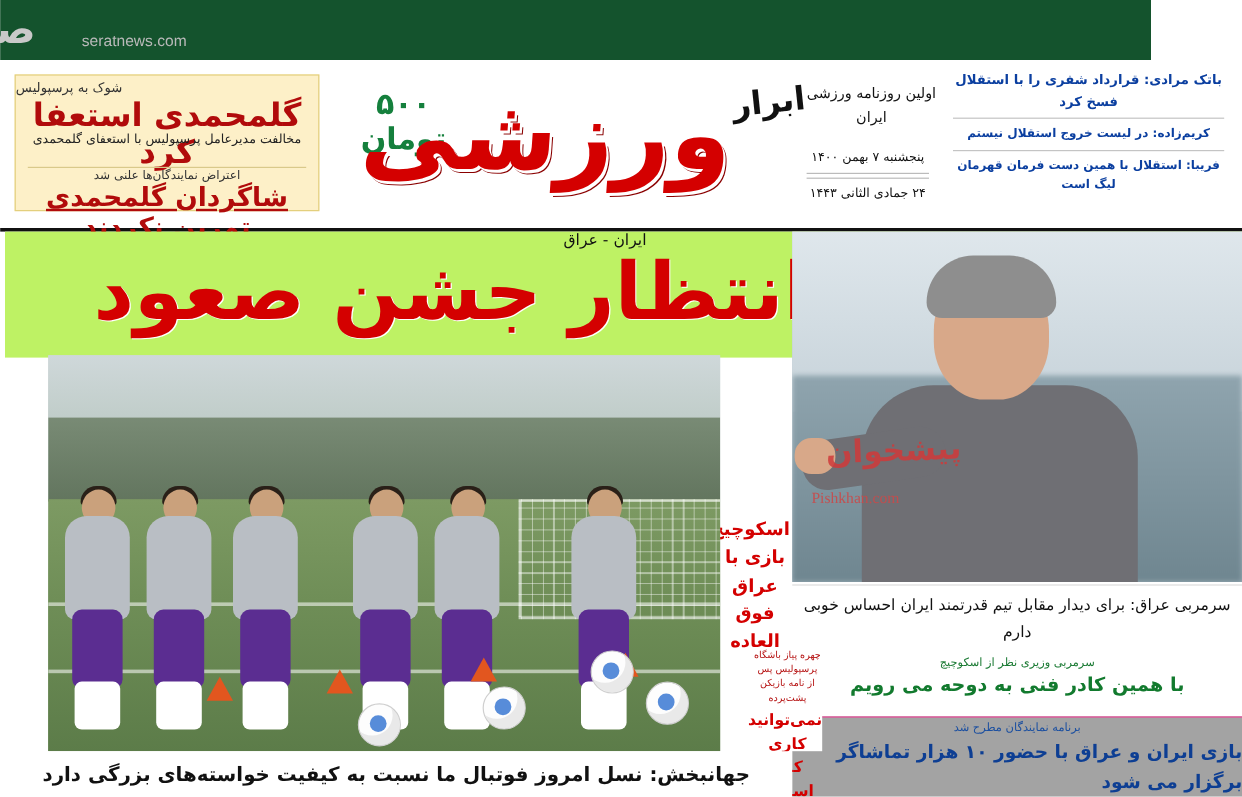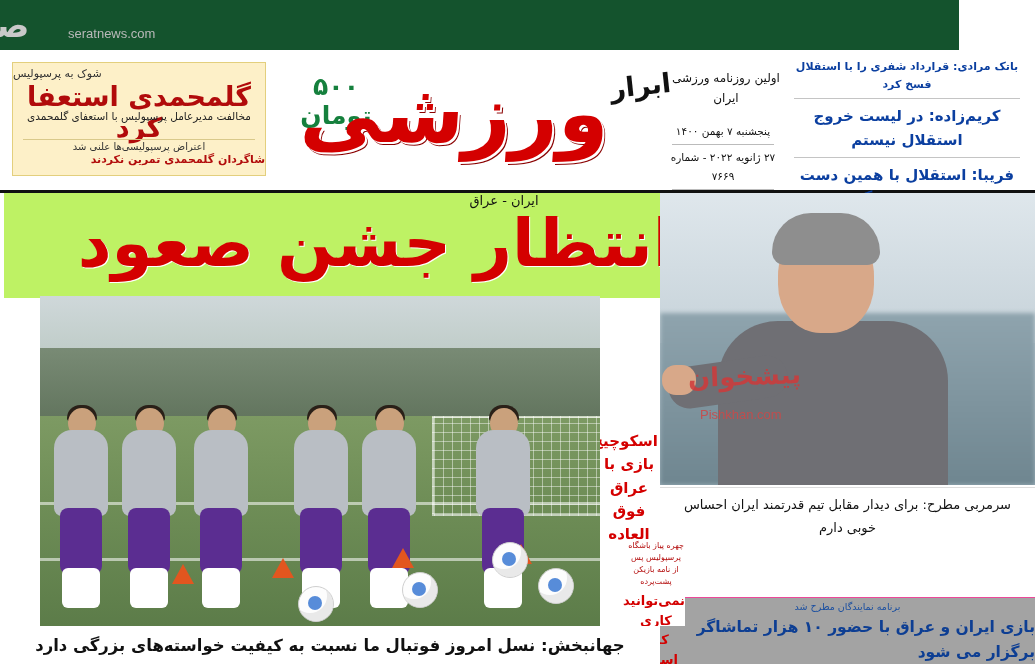--- a/index.html
+++ b/index.html
@@ -99,24 +99,26 @@
     position: absolute;
     top: 78px; left: 6px; right: 6px;
     text-align: center;
     font-size: 10px;
     color: #333;
     direction: rtl;
   }
   .yb-title2 {
     position: absolute;
     top: 90px; left: 0; right: 0;
-    font-size: 11px;
+    text-align: center;
+    font-size: 22px;
     font-weight: bold;
     color: #b10b0b;
     direction: rtl;
+    text-decoration: underline;
   }
 
   .price-box {
     position: absolute;
     top: 16px; left: 276px;
     width: 120px;
     text-align: center;
     direction: rtl;
   }
   .price-box .line1 {
@@ -189,21 +191,21 @@
   }
 
   
   .blue-col {
     position: absolute;
     top: 8px; left: 790px;
     width: 234px; height: 122px;
   }
   .blue-line {
     color: #0b3fa0;
-    font-size: 15px;
+    font-size: 10px;
     font-weight: bold;
     text-align: center;
     direction: rtl;
     line-height: 1.6;
   }
   .blue-line.small {
     font-size: 11px;
     font-weight: bold;
   }
   .blue-sep {
@@ -301,24 +303,24 @@
     top: 168px; left: 28px;
     color: #d03a3a;
     font-size: 26px;
     font-weight: bold;
     opacity: .85;
     direction: rtl;
     transform: rotate(-2deg);
   }
   .pishkhan-url {
     position: absolute;
-    top: 214px; left: 40px;
+    top: 214px; left: 16px;
     color: #c94a4a;
     font-size: 13px;
-    font-family: Liberation Sans, sans-serif;
+    font-family: Liberation Serif, serif;
     opacity: .9;
   }
 
   .coach-caption {
     position: absolute;
     top: 487px; left: 660px;
     width: 375px; height: 58px;
     background: #ffffff;
     border-top: 1px solid #ddd;
     display: flex;
@@ -559,39 +561,38 @@
     <div class="wm-text">seratnews.com</div>
   </div>
 
   <div class="masthead">
 
     <div class="yellow-box">
       <div class="yb-kicker">شوک به پرسپولیس</div>
       <div class="yb-title">گلمحمدی استعفا کرد</div>
       <div class="yb-sub">مخالفت مدیرعامل پرسپولیس با استعفای گلمحمدی</div>
       <div class="yb-divider"></div>
-      <div class="yb-sub2">اعتراض پرسپولیسی‌ها علنی شد</div>
+      <div class="yb-sub2">اعتراض نمایندگان‌ها علنی شد</div>
       <div class="yb-title2">شاگردان گلمحمدی تمرین نکردند</div>
     </div>
 
     <div class="price-box">
       <div class="line2">۵۰۰ تومان</div>
     </div>
 
     <div class="logo-wrap">
       <div class="logo-varzeshi">ورزشی</div>
       <div class="logo-abrar">ابرار</div>
     </div>
 
     <div class="masthead-right-note">اولین روزنامه
 ورزشی ایران</div>
     <div class="masthead-date">
       <div>پنجشنبه ۷ بهمن ۱۴۰۰</div>
       <div class="d-sep"></div>
-      <div>۲۷ ژانویه ۲۰۲۲ - شماره ۷۶۶۹</div>
       <div class="d-sep"></div>
       <div>۲۴ جمادی الثانی ۱۴۴۳</div>
     </div>
 
     <div class="blue-col">
       <div class="blue-line small">باتک مرادی: قرارداد شفری را با استقلال فسخ کرد</div>
       <div class="blue-sep"></div>
       <div class="blue-line">کریم‌زاده: در لیست خروج استقلال نیستم</div>
       <div class="blue-sep"></div>
       <div class="blue-line">فریبا: استقلال با همین دست فرمان قهرمان لیگ است</div>
@@ -609,23 +610,27 @@
     <div class="coach-body"></div>
     <div class="coach-arm"></div>
     <div class="coach-hand"></div>
     <div class="coach-head"></div>
     <div class="coach-hair"></div>
     <div class="pishkhan-wm">پیشخوان</div>
     <div class="pishkhan-url">Pishkhan.com</div>
   </div>
 
   <div class="coach-caption">
-    <span>سرمربی مطرح: برای دیدار مقابل تیم قدرتمند ایران احساس خوبی دارم</span>
-  </div>
-
+    <span>سرمربی عراق: برای دیدار مقابل تیم قدرتمند ایران احساس خوبی دارم</span>
+  </div>
+
+  <div class="green-strip">
+    <div class="green-tag">سرمربی وزیری نظر از اسکوچیچ</div>
+    <div class="green-head">با همین کادر فنی به دوحه می رویم</div>
+  </div>
 
   <div class="blue-strip">
     <div class="blue-tag">برنامه نمایندگان مطرح شد</div>
     <div class="blue-head">بازی ایران و عراق با حضور ۱۰ هزار تماشاگر برگزار می شود</div>
   </div>
 
   <div class="red-box">
     <div>اسکوچیچ:</div>
     <div>بازی با عراق فوق العاده اهمیت دارد</div>
   </div>

